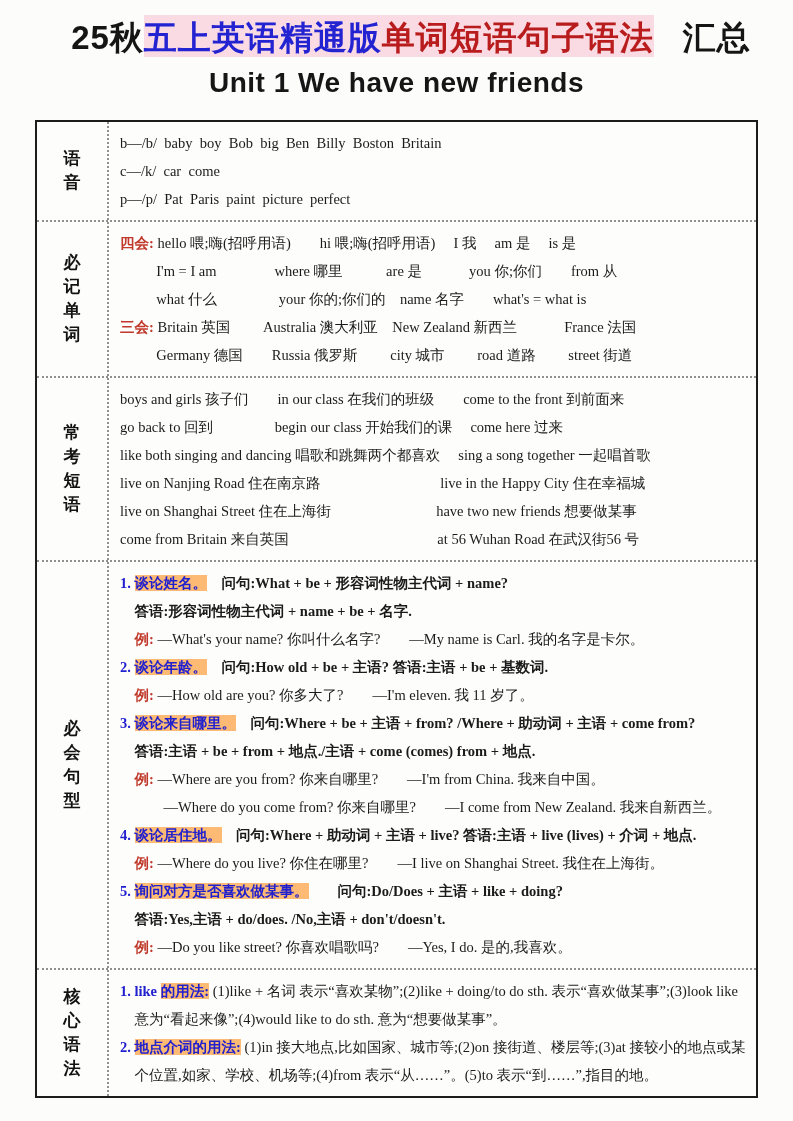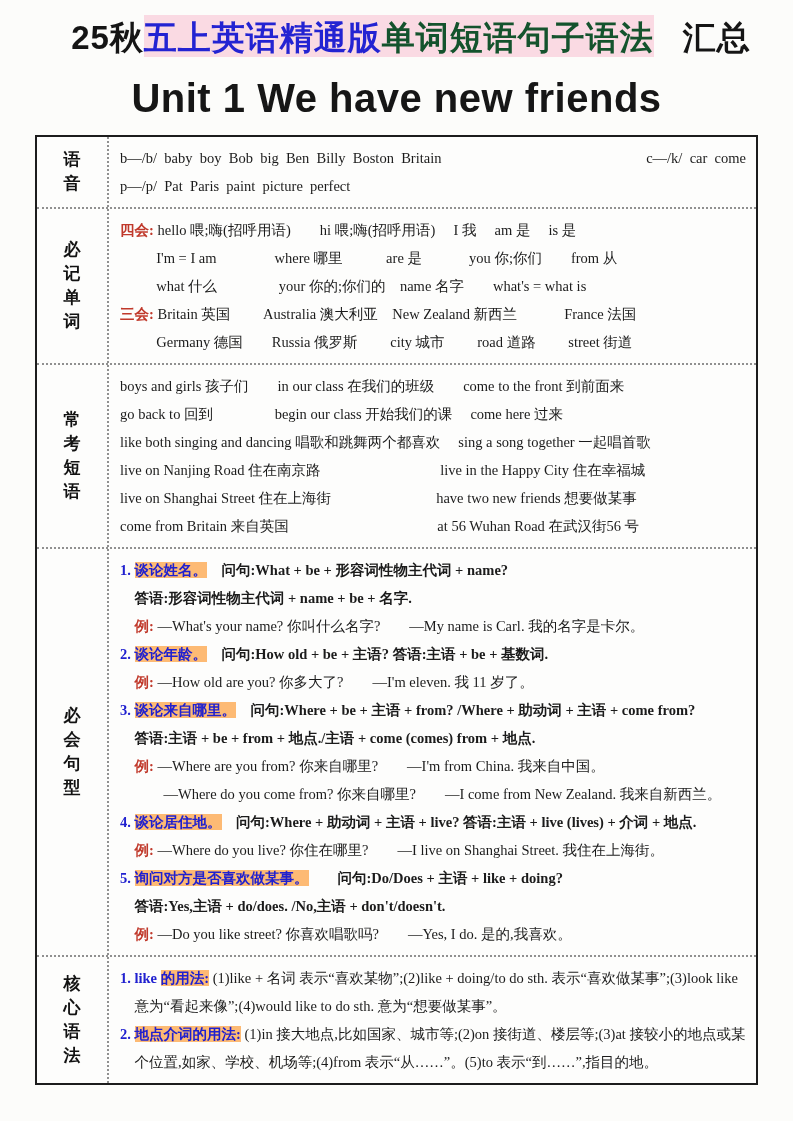--- a/index.html
+++ b/index.html
@@ -9,26 +9,26 @@
     font-family:"Liberation Serif","DejaVu Serif",serif; color:#1b1b1b;
   }
   header { text-align:center; padding-top:16px; }
   .title-line {
     font-family:"Liberation Sans","DejaVu Sans",sans-serif;
     font-weight:bold; font-size:33px; line-height:44px; letter-spacing:1px;
   }
   .tseg { padding:1px 0; }
   .t-black { color:#151515;margin-left:29px; }
   .t-blue  { color:#2323d2; }
-  .t-red   { color:#14532d; }
+  .t-red   { color:#b91c1c; }
   .hl-pink { background:#fadae3; box-shadow:0 -3px 0 #fadae3; }
   .subtitle {
     font-family:"Liberation Sans","DejaVu Sans",sans-serif;
-    font-weight:bold; font-size:40px; line-height:46px; color:#161616;
-    letter-spacing:0.5px; margin-top:15px;
+    font-weight:bold; font-size:28px; line-height:46px; color:#161616;
+    letter-spacing:0.5px; margin-top:0;
   }
   .summary-table {
     margin:14px 35px 0 35px;
     border:2px solid #1c1c1c;
     background:#fdfdfc;
   }
   .section { display:flex; align-items:stretch; }
   .section + .section { border-top:2px dotted #909090; }
   .label-col {
     width:70px; flex:0 0 70px;
@@ -37,21 +37,21 @@
     padding:6px 0;
   }
   .label-ch {
     font-family:"Liberation Sans","DejaVu Sans",sans-serif;
     font-weight:bold; font-size:17px; line-height:24px; color:#121212;
   }
   .content-col { flex:1 1 auto; padding:7px 6px 7px 11px; min-width:0; }
   .line {
     white-space:pre-wrap; font-size:14.5px; line-height:28px; color:#1b1b1b;
   }
-  .l-split { display:flex; justify-content:space-between; padding-right:4px; }
+  .l-split { display:flex; justify-content:space-between; padding-right:4px;flex-direction:column; }
   .l-para  { padding-left:1em; text-indent:-1em; }
   .seg-plain  { }
   .seg-red    { color:#c0392b; font-weight:bold;margin-top:48px; }
   .seg-blue   { color:#2020cf; font-weight:bold; }
   .seg-bluehl { color:#2020cf; font-weight:bold; background:#fdba74; }
   .seg-bold   { font-weight:bold; }
 </style>
 </head>
 <body>
 

